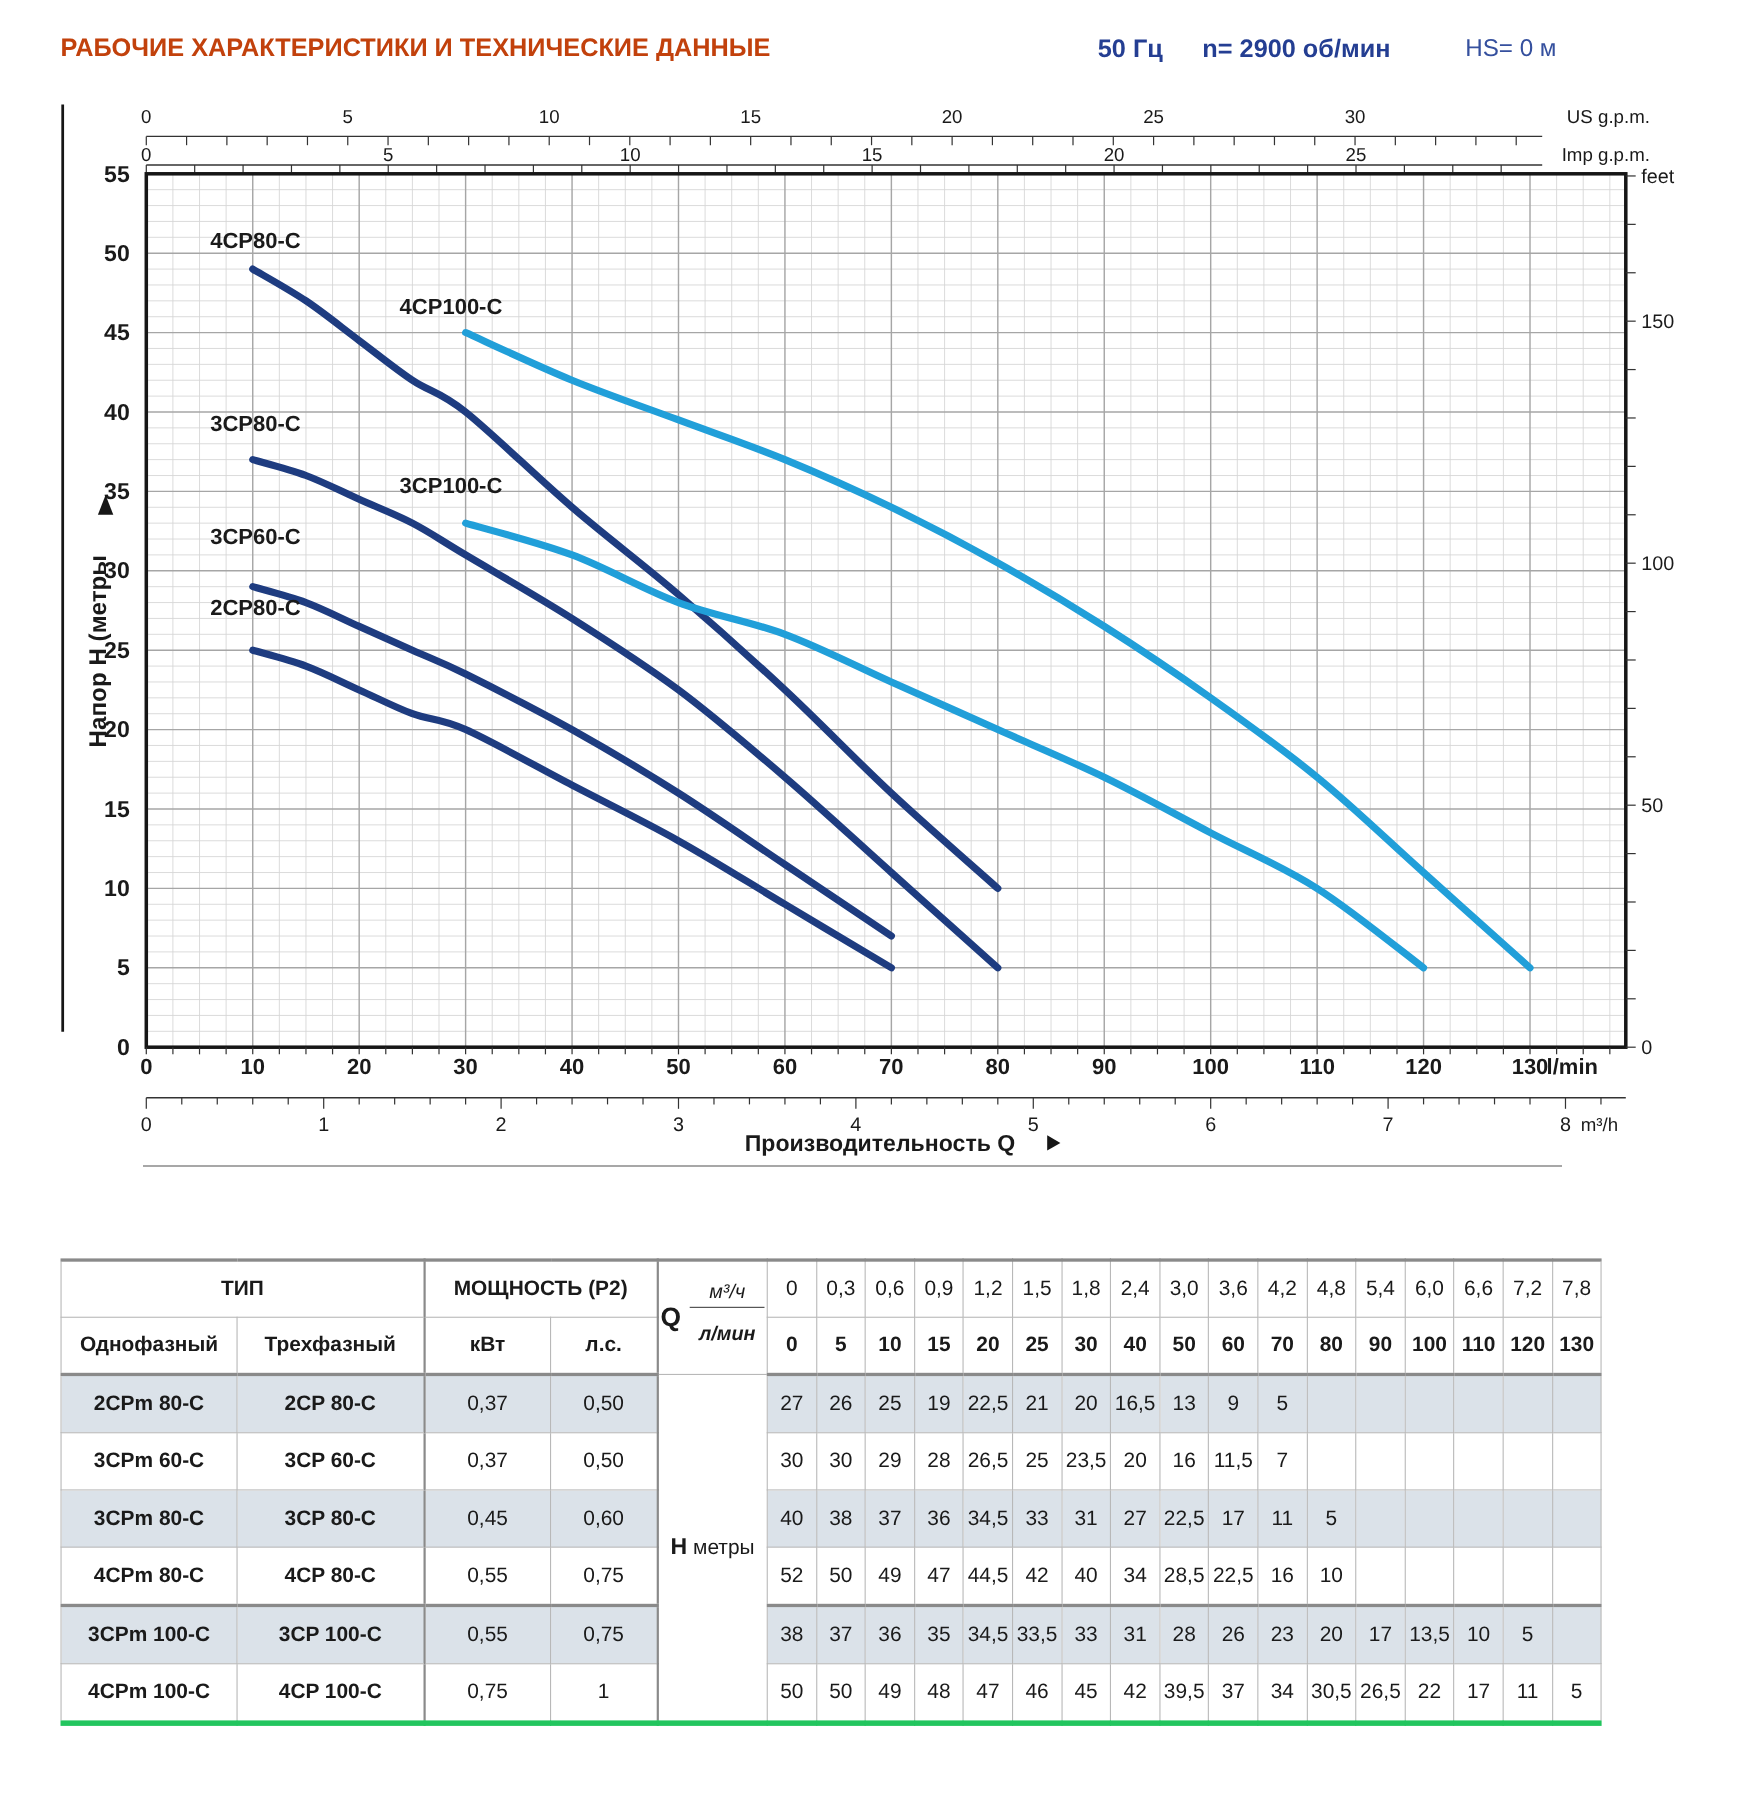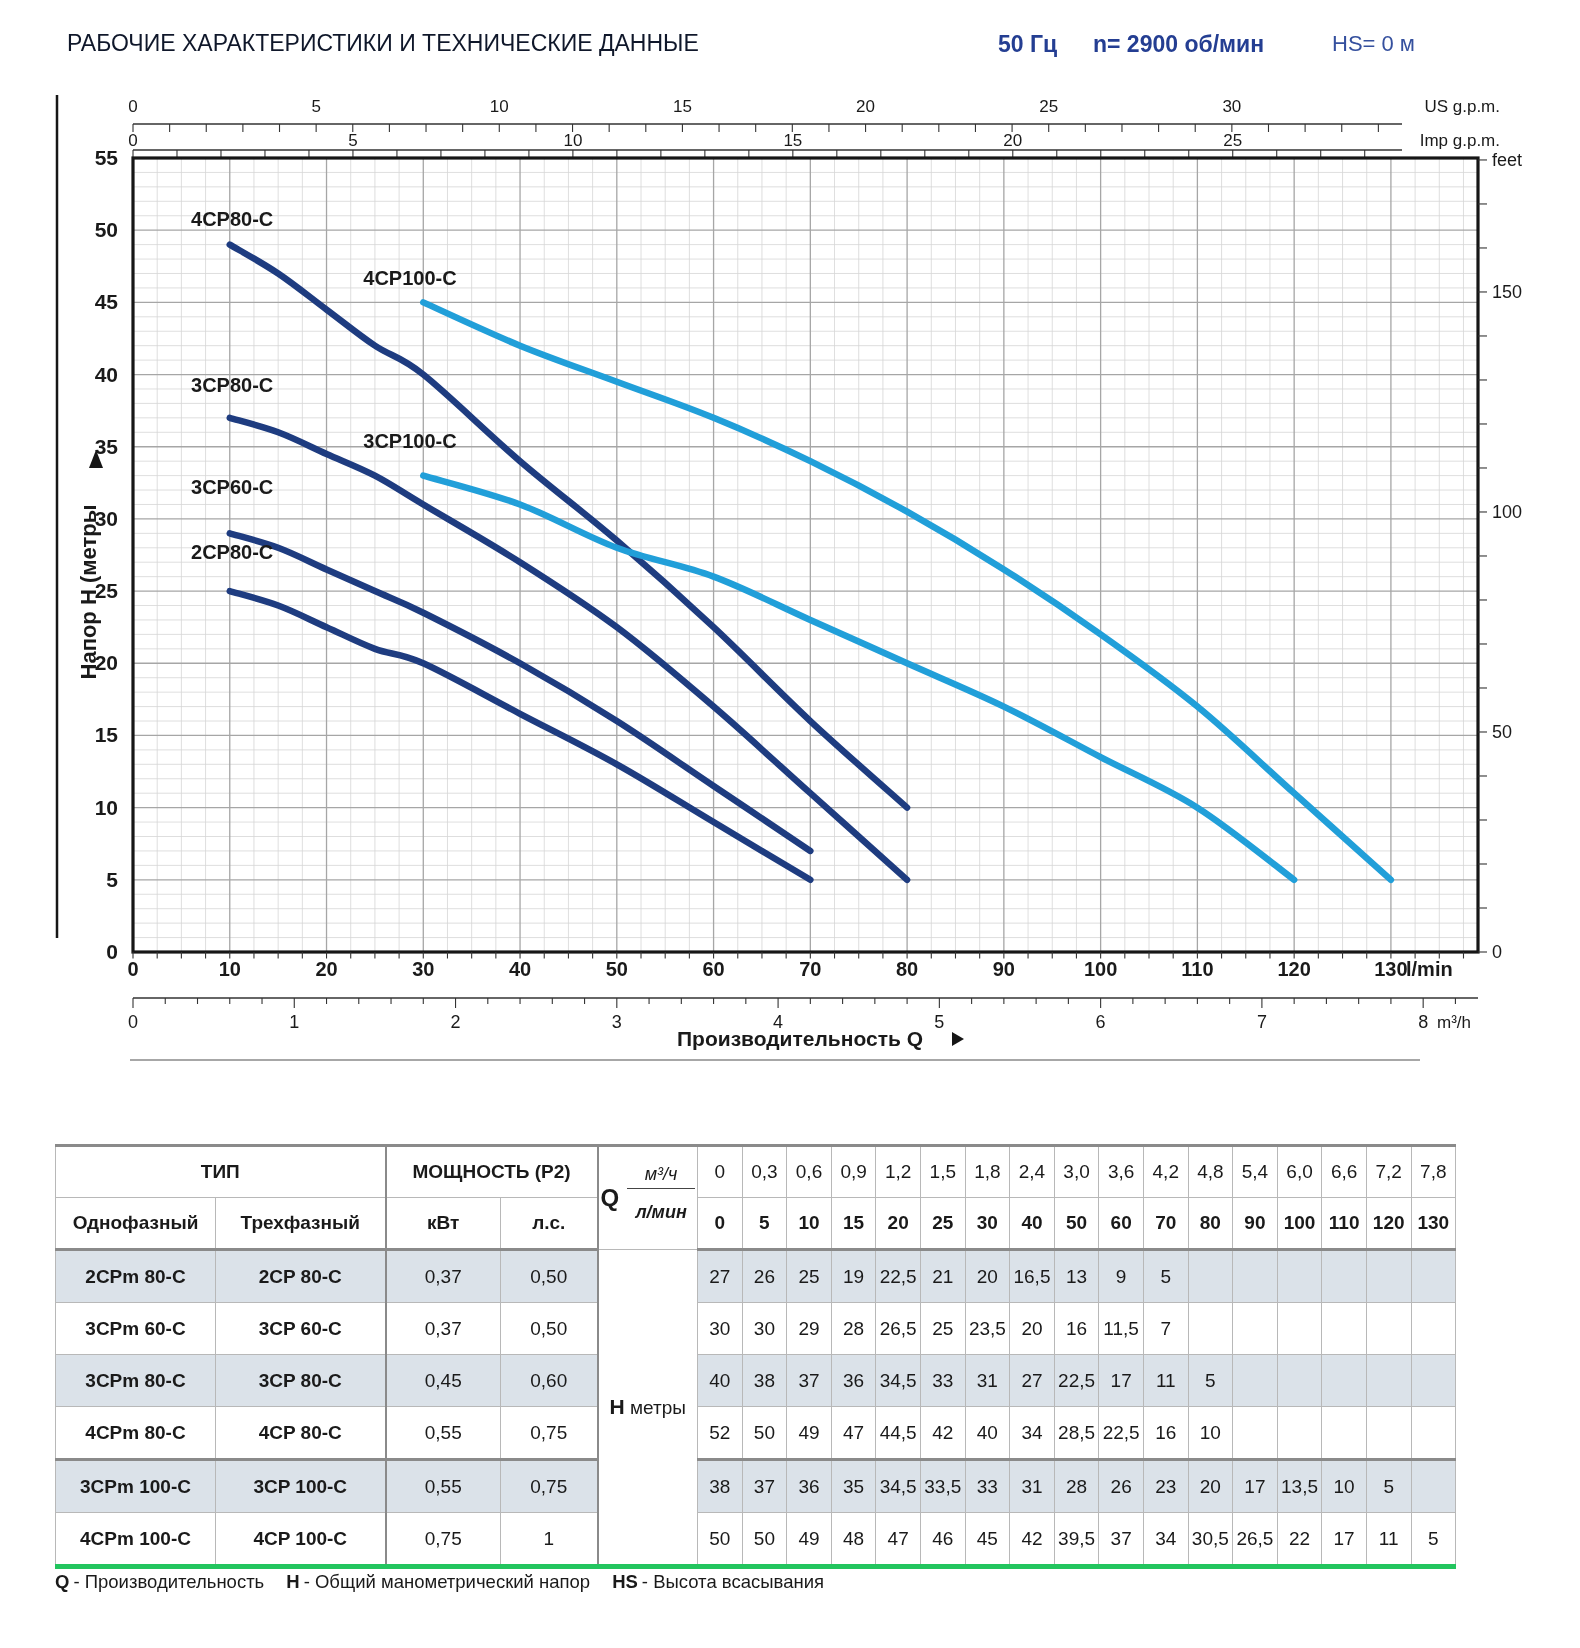--- a/index.html
+++ b/index.html
@@ -1,19 +1,19 @@
 <!DOCTYPE html>
 <html><head>
 <meta charset="utf-8">
 <style>
   html,body{margin:0;padding:0;background:#fff;}
   .sheet{position:relative;width:1580px;height:1648px;background:#fff;
          font-family:"Liberation Sans",sans-serif;color:#1a1a1a;overflow:hidden;}
   .hdr{position:absolute;white-space:nowrap;}
-  #title{left:67px;top:30px;font-size:23px;font-weight:normal;color:#0f172a;}
+  #title{left:55px;top:30px;font-size:23px;font-weight:bold;color:#c2410c;}
   #freq{left:998px;top:31px;font-size:23px;font-weight:bold;color:#243e92;}
   #speed{left:1093px;top:31px;font-size:23px;font-weight:bold;color:#243e92;}
   #hs{left:1332px;top:31px;font-size:22px;font-weight:normal;color:#35509e;}
   svg text{font-family:"Liberation Sans",sans-serif;fill:#1a1a1a;}
 
   
   .tblwrap{position:absolute;left:55px;top:1144px;width:1400px;}
   table.perf{border-collapse:collapse;table-layout:fixed;width:1400px;
              border-top:3px solid #8a8a8a;border-bottom:5px solid #22c55e;}
   table.perf th,table.perf td{border:1px solid #b8b8b8;text-align:center;vertical-align:middle;
@@ -658,16 +658,15 @@
             <td>22</td>
             <td>17</td>
             <td>11</td>
             <td>5</td>
           </tr>
         </tbody>
       </table>
   </div>
 
   <div class="footer">
-    <div id="legend-line"><span class="item"><span class="term">Q</span><span>- Производительность</span></span><span class="item"><span class="term">H</span><span>- Общий манометрический напор</span></span><span class="item"><span class="term">HS</span><span>- Высота всасывания</span></span></div>
   </div>
 
 </div>
 
 </body></html>

